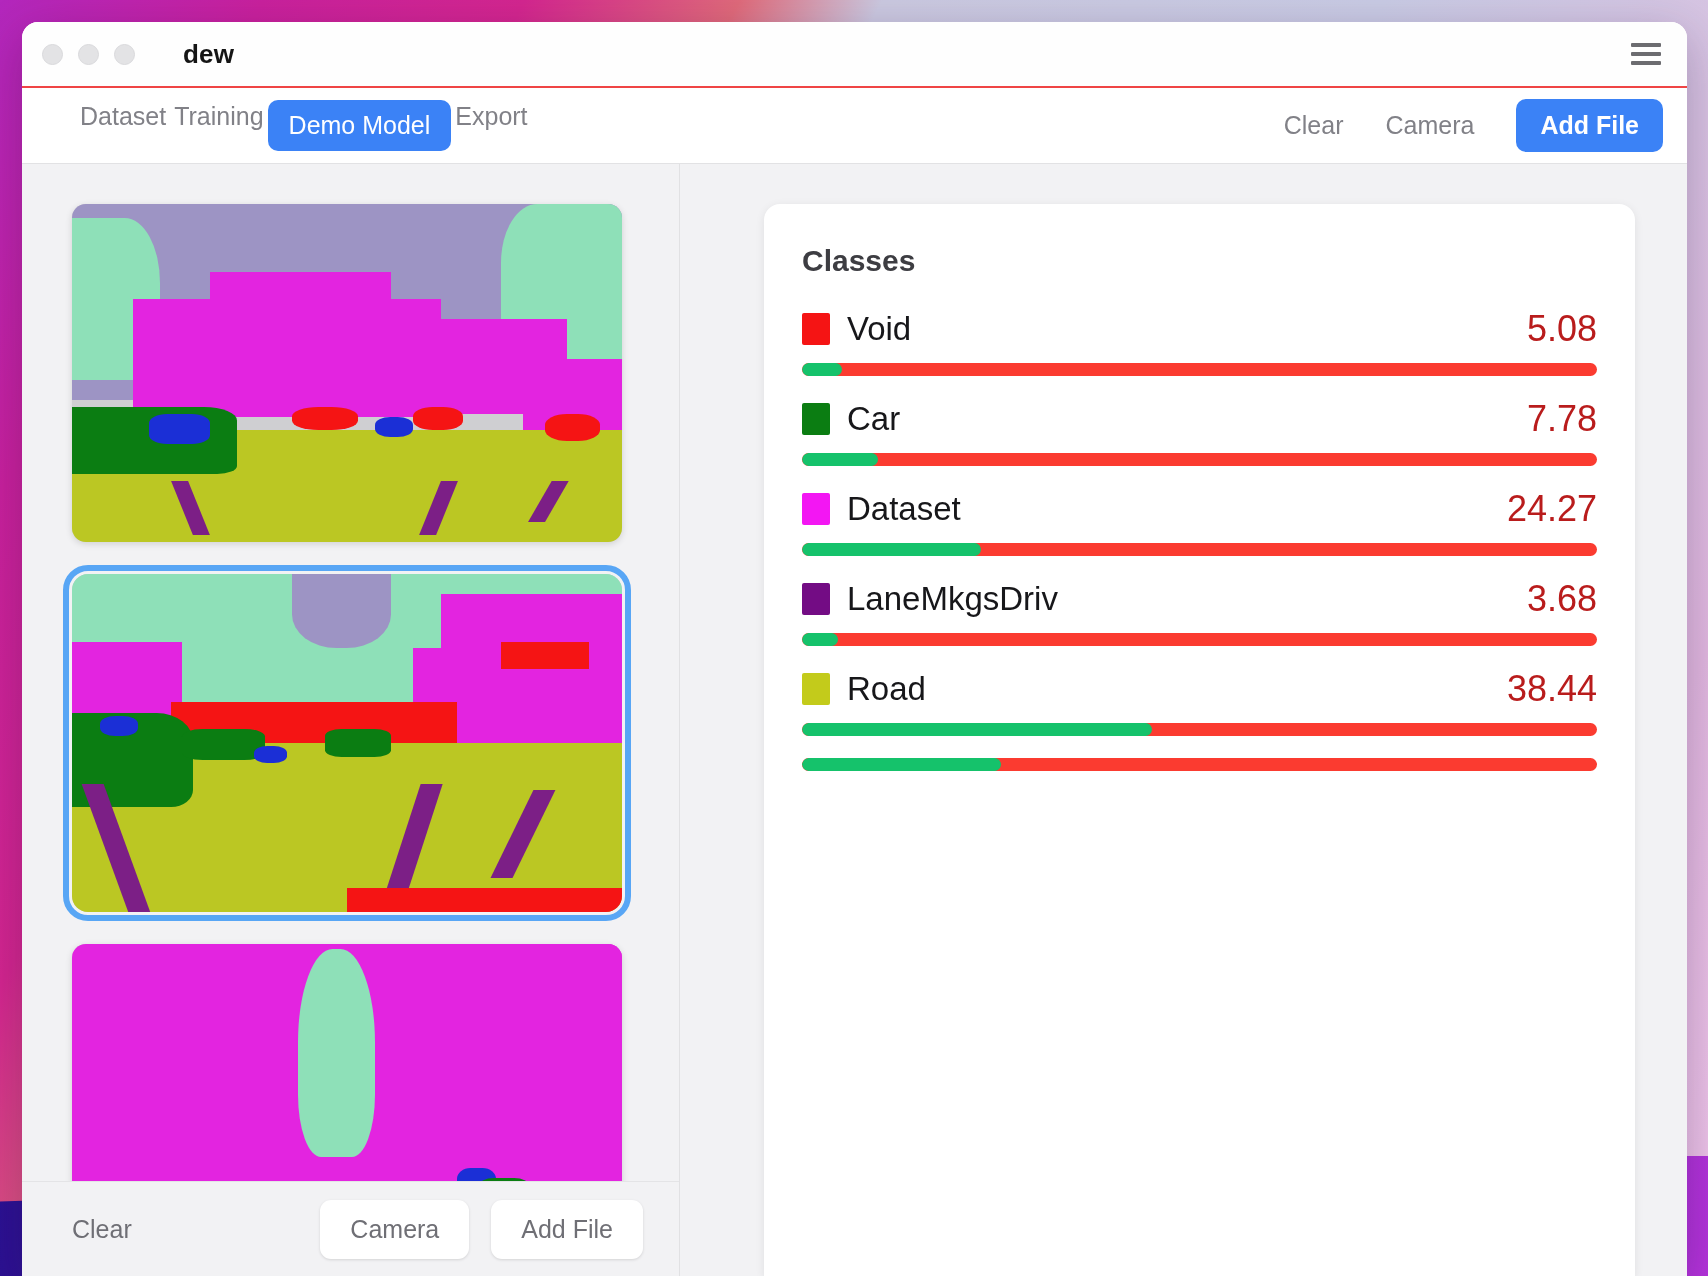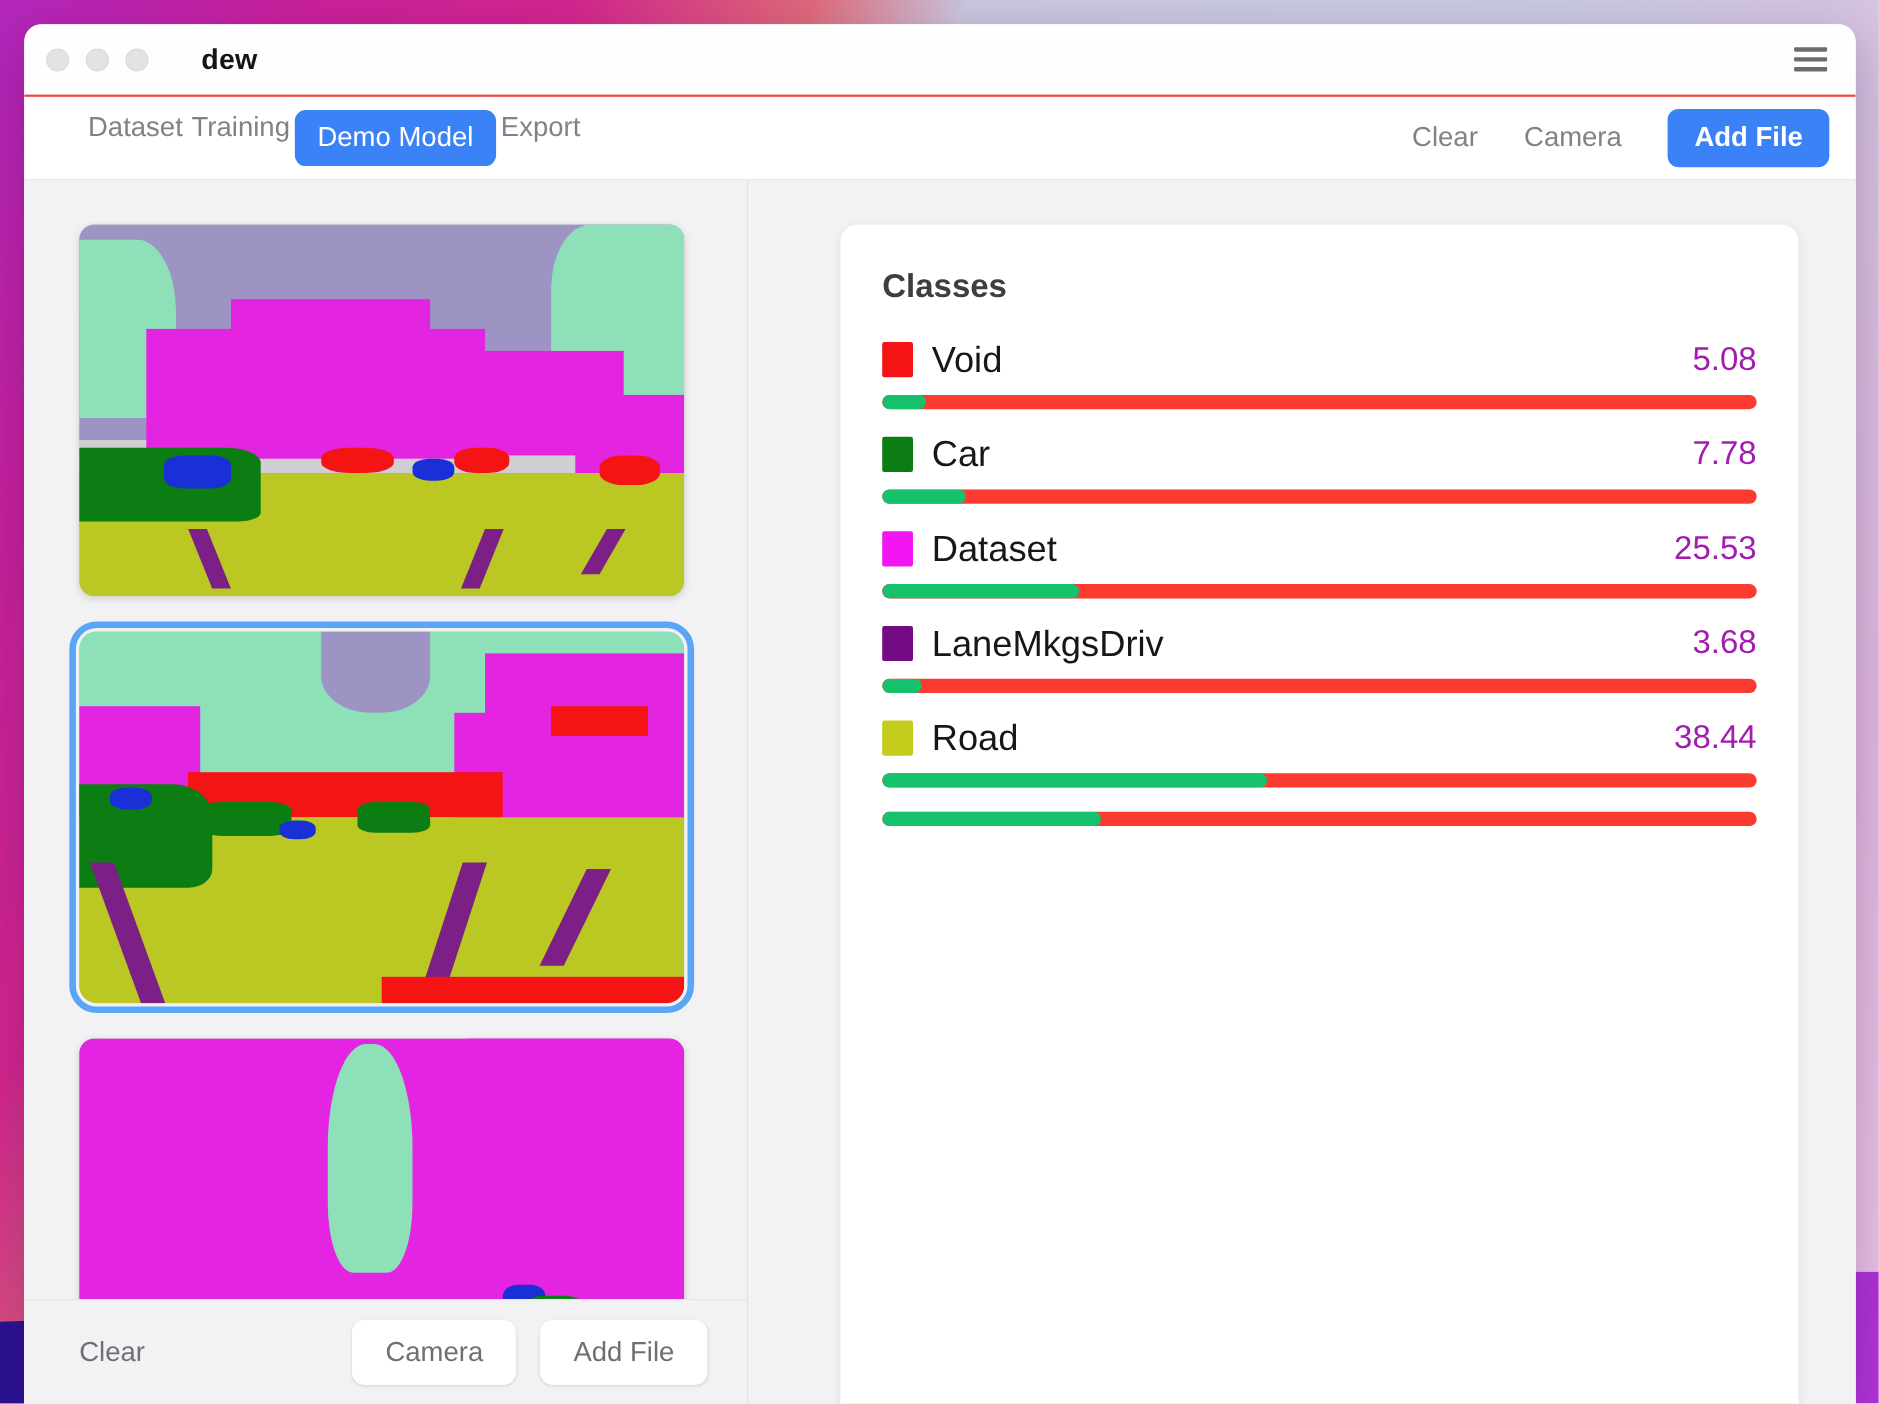--- a/index.html
+++ b/index.html
@@ -260,22 +260,22 @@
     width: 28px; height: 32px;
     border-radius: 2px;
     flex: 0 0 28px;
   }
   .class-name {
     font-size: 33px;
     color: #17171a;
   }
   .class-val {
     margin-left: auto;
-    font-size: 30px;
-    color: #a21caf;
+    font-size: 36px;
+    color: #b91c1c;
   }
   .bar {
     height: 13px;
     border-radius: 7px;
     background: #fb3b30;
     overflow: hidden;
     position: relative;
   }
   .bar-fill {
     position: absolute;
@@ -448,21 +448,21 @@
           </div>
           <div class="bar">
             <div class="bar-fill" style="width:9.5%;"></div>
           </div>
         </div>
 
         <div class="class-row">
           <div class="class-head">
             <div class="swatch" style="background:#f316f3;"></div>
             <div class="class-name">Dataset</div>
-            <div class="class-val">25.53</div>
+            <div class="class-val">24.27</div>
           </div>
           <div class="bar">
             <div class="bar-fill" style="width:22.5%;"></div>
           </div>
         </div>
 
         <div class="class-row">
           <div class="class-head">
             <div class="swatch" style="background:#730c84;"></div>
             <div class="class-name">LaneMkgsDriv</div>

